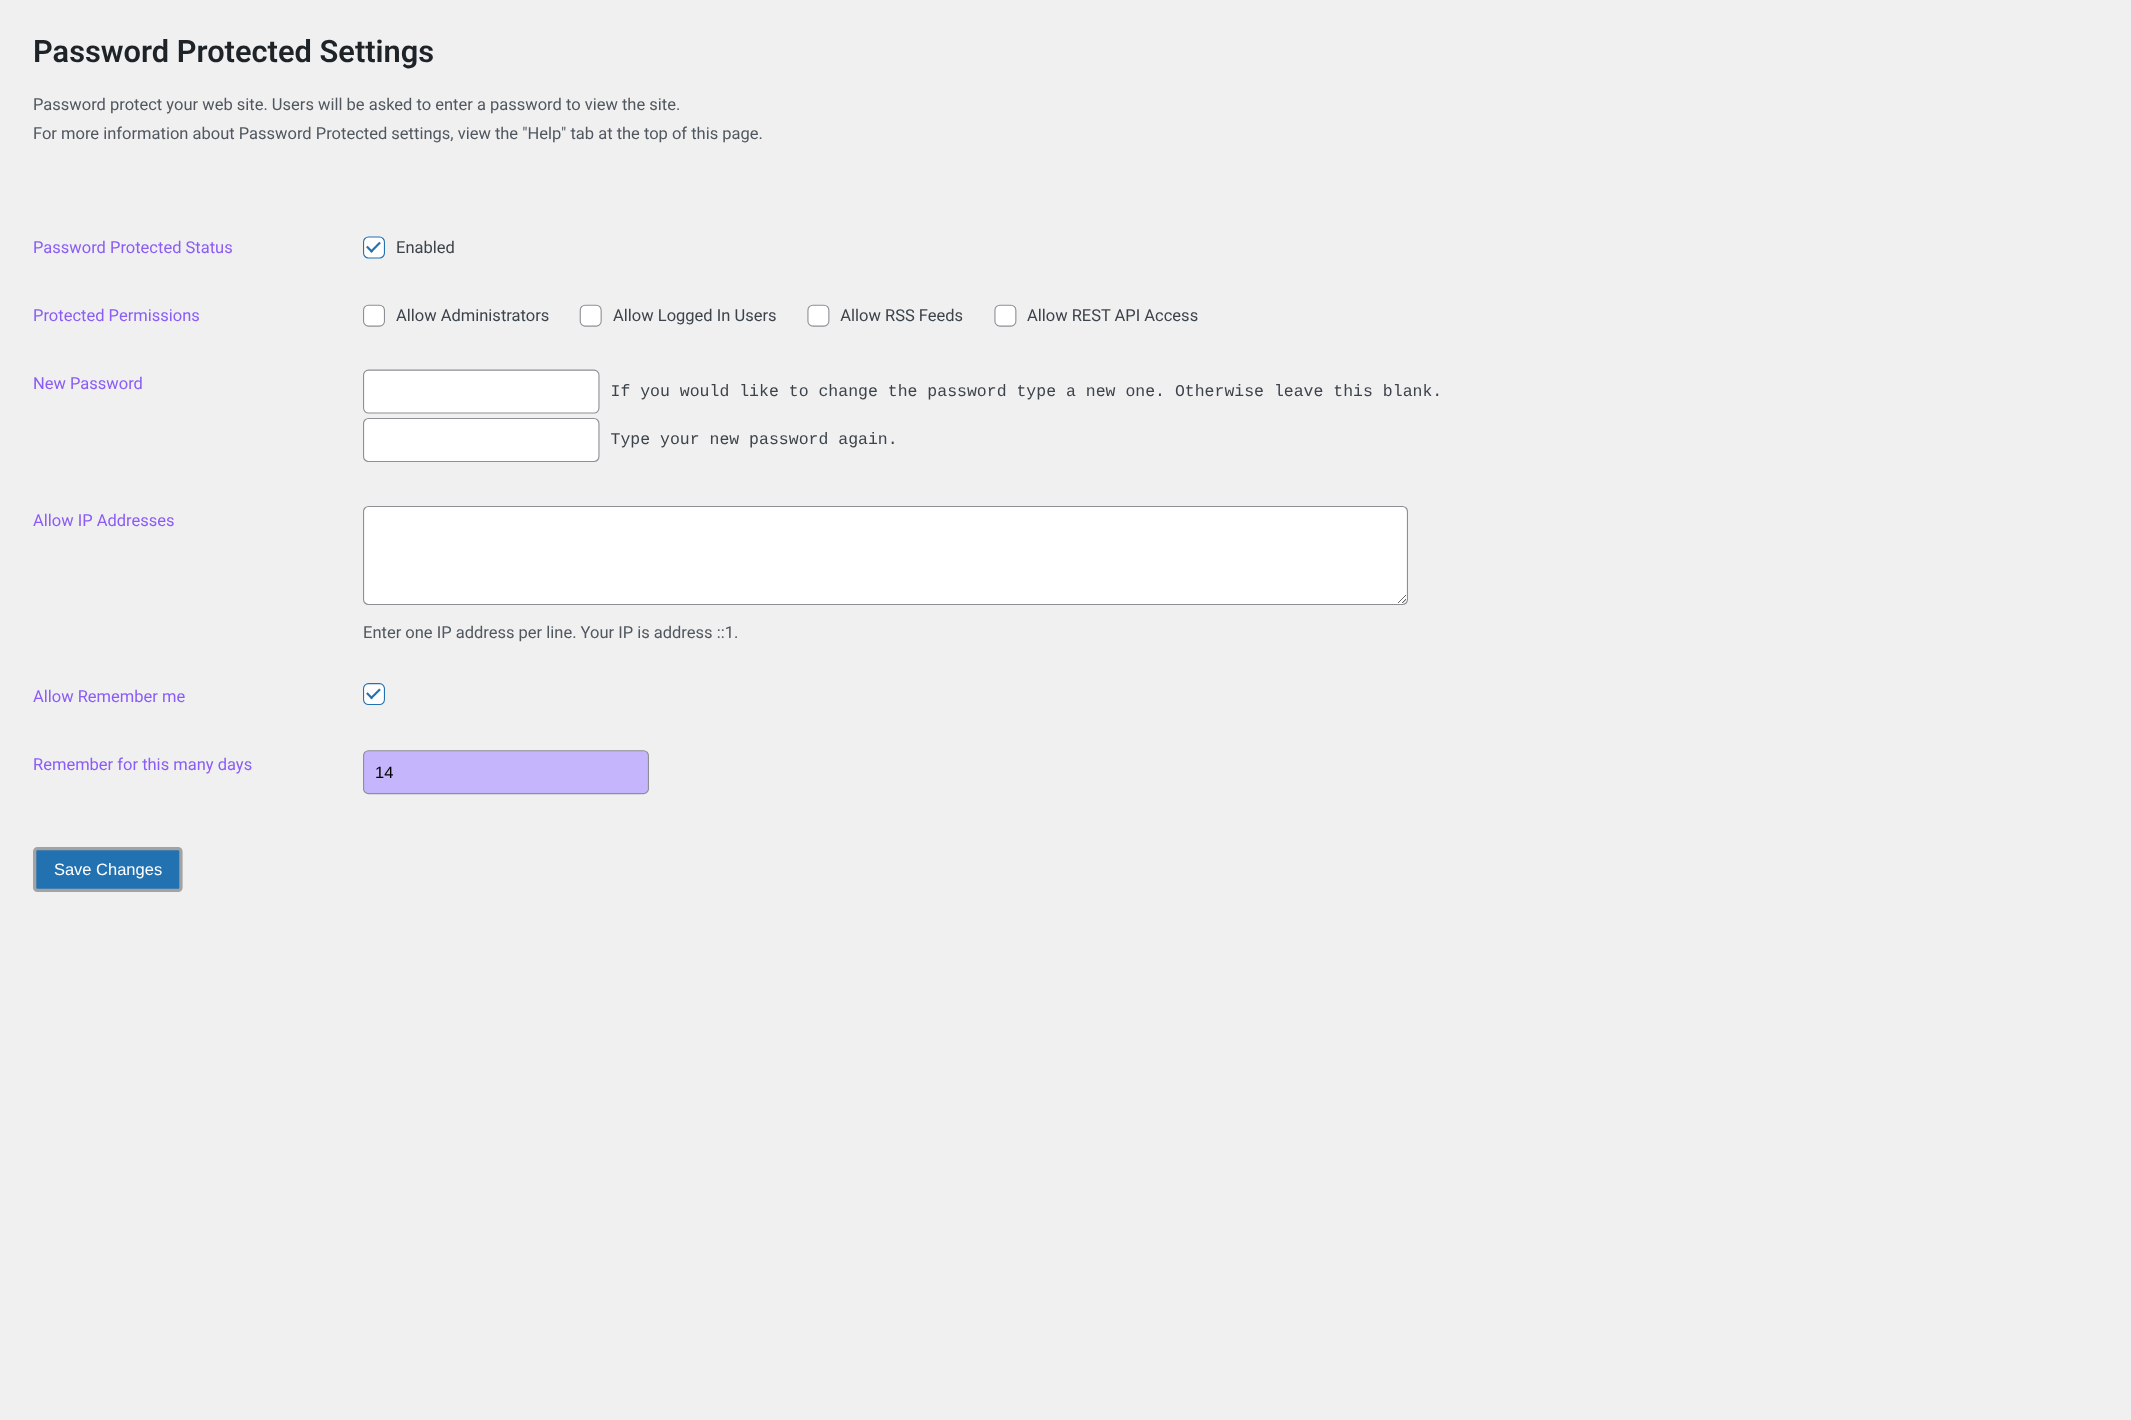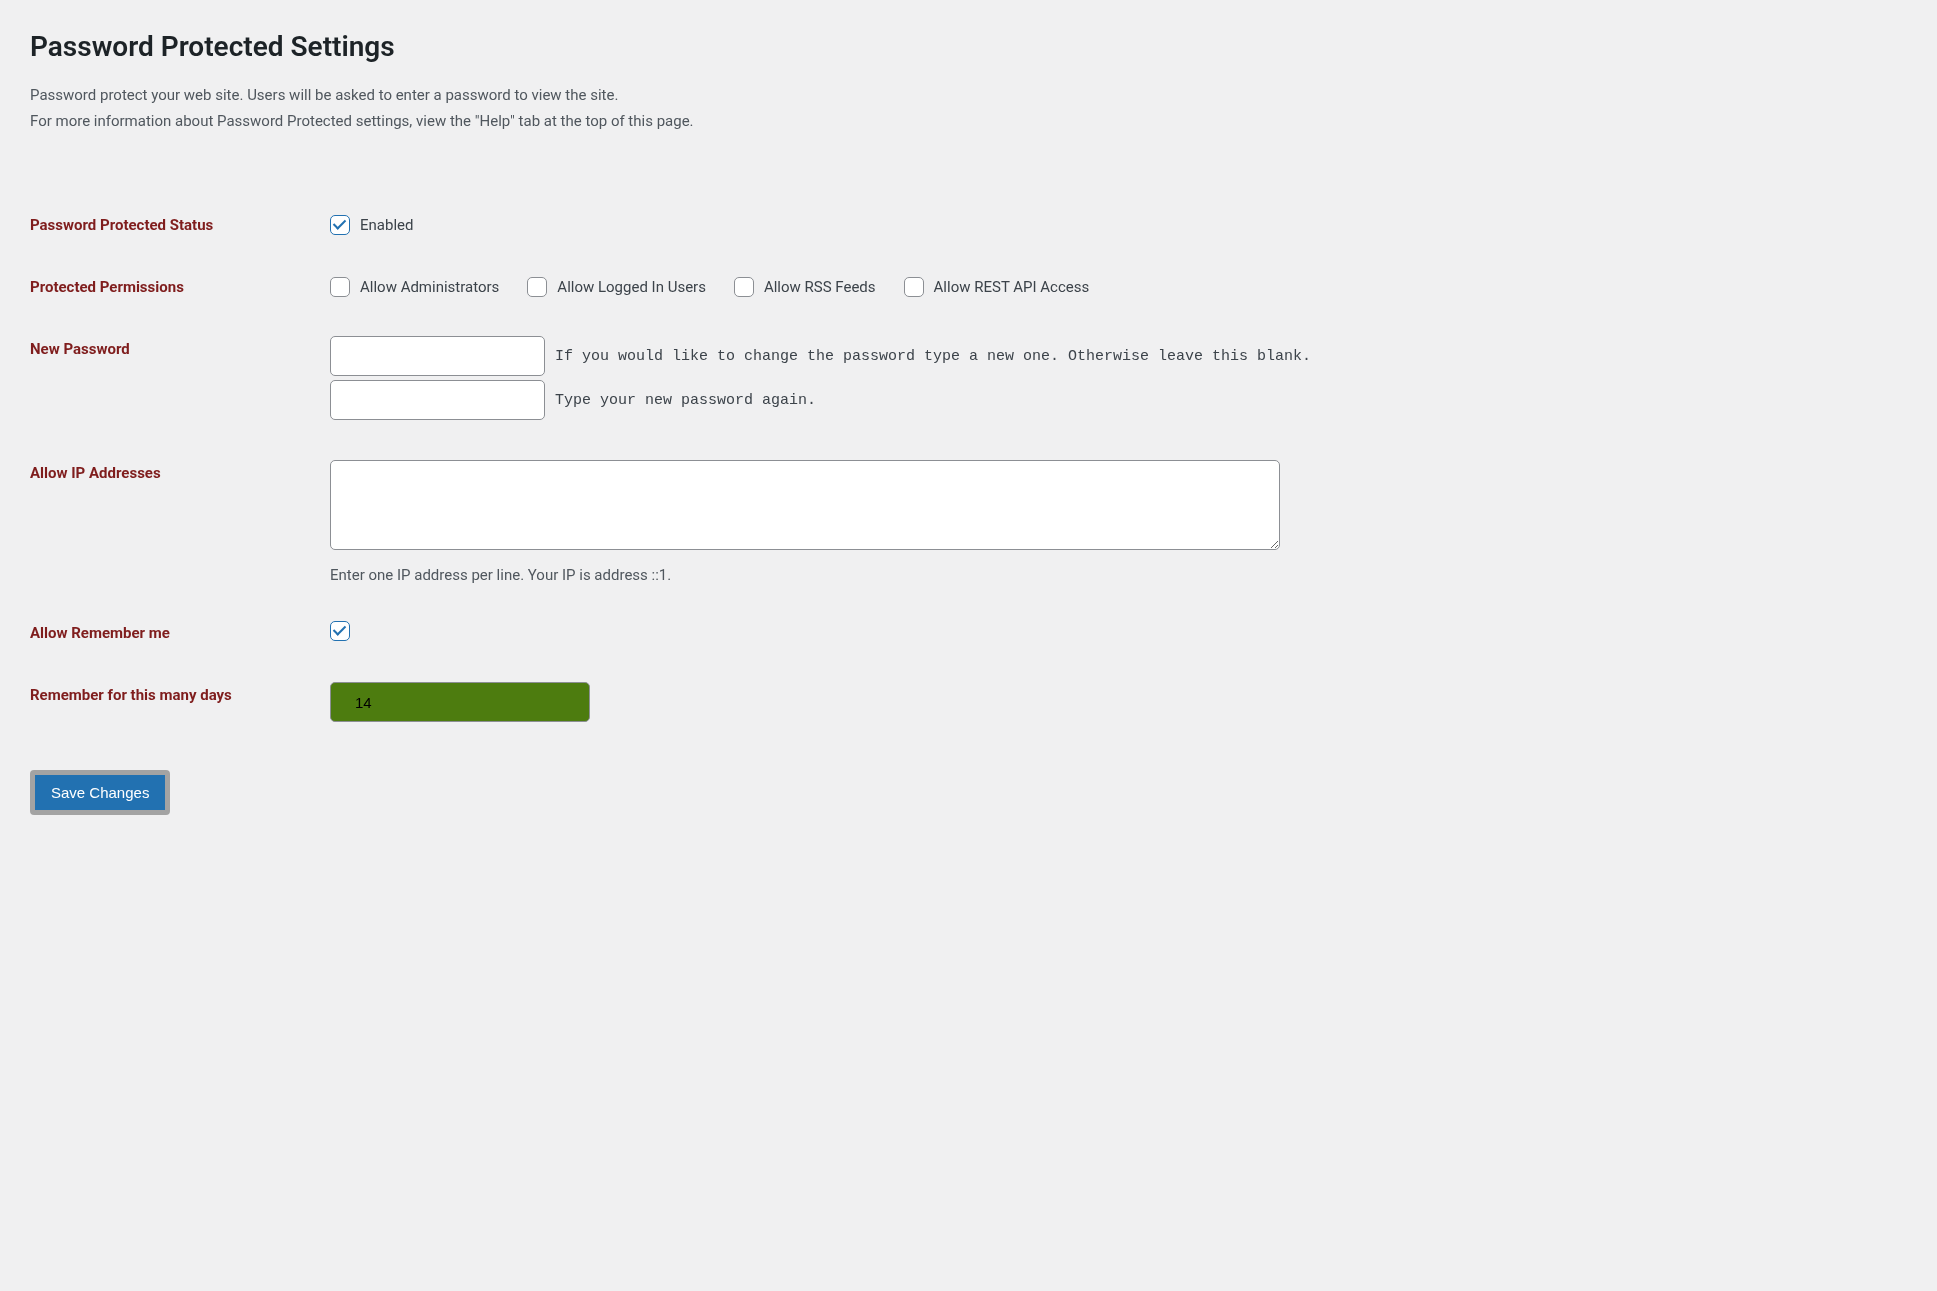--- a/index.html
+++ b/index.html
@@ -24,23 +24,23 @@
     }
     .form-table {
       width: 100%;
       border-collapse: collapse;
     }
     .form-table tr {
       vertical-align: top;
     }
     .form-table th {
       text-align: left;
-      font-weight: 700;
-      font-size: 15px;
-      color: #7f1d1d;
+      font-weight: 400;
+      font-size: 15px;
+      color: #8b5cf6;
       width: 300px;
       padding: 22px 10px 22px 0;
       vertical-align: top;
     }
     .form-table td {
       padding: 18px 10px 18px 0;
       vertical-align: middle;
       font-size: 15px;
       color: #3c434a;
     }
@@ -120,30 +120,30 @@
     .ip-hint {
       margin-top: 12px;
       color: #50575e;
       font-size: 15px;
     }
     .num-input {
       width: 260px;
       height: 40px;
       border: 1px solid #8c8f94;
       border-radius: 5px;
-      background: #4d7c0f;
-      padding: 4px 24px;
+      background: #c4b5fd;
+      padding: 4px 10px;
       font-size: 15px;
     }
     .submit-row {
       margin-top: 30px;
     }
     .save-btn {
       background: #2271b1;
-      border: 5px solid #a3a3a3;
+      border: 3px solid #a3a3a3;
       color: #fff;
       font-size: 15px;
       padding: 9px 16px;
       border-radius: 4px;
       cursor: pointer;
     }
   </style>
 </head>
 <body>
 

